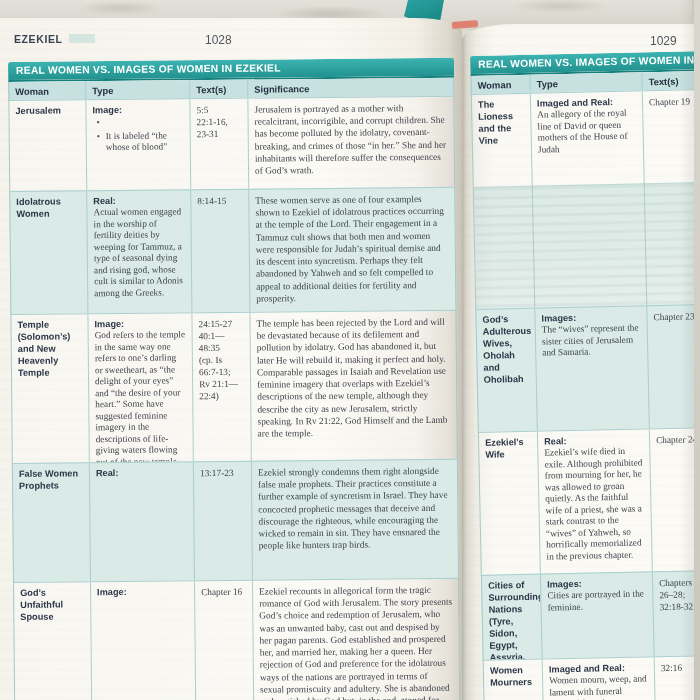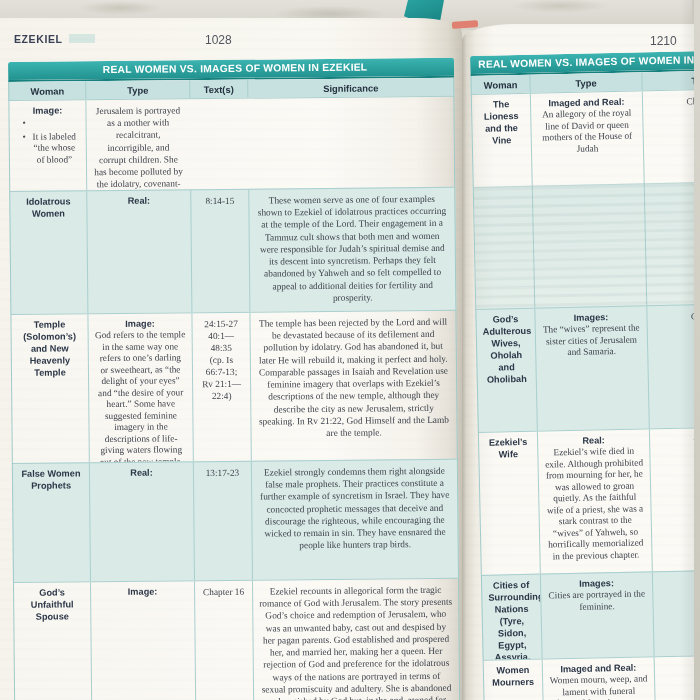--- a/index.html
+++ b/index.html
@@ -25,21 +25,21 @@
     position:absolute;left:404px;top:0;width:40px;height:27px;
     background:linear-gradient(160deg,#2aa3a1,#157f7e);
     clip-path:polygon(18% 0,100% 0,88% 96%,30% 78%,0 60%,10% 0);
   }
   .spine-accent{
     position:absolute;left:452px;top:21px;width:26px;height:7px;
     background:#e08070;transform:rotate(-4deg);border-radius:2px;
   }
   
   .book{position:absolute;left:0;top:18px;width:694px;height:682px;}
-  .page{position:absolute;overflow:hidden;text-align:center;}
+  .page{position:absolute;overflow:hidden;}
   .page.left{
     left:0;top:0;width:462px;height:682px;
     border-top-right-radius:46px 14px;
     background:linear-gradient(90deg,#f6f3ec 0%, #faf8f2 70%, #f3efe7 90%, #ded9cd 97%, #c8c3b6 100%);
   }
   .page.right{
     left:462px;top:6px;width:232px;height:676px;
     border-top-left-radius:54px 16px;
     background:linear-gradient(90deg,#b9b4a8 0%, #dcd8cd 2%, #efece4 6%, #f9f7f1 14%, #faf8f2 100%);
   }
@@ -119,39 +119,44 @@
       <div class="tbl-title">REAL WOMEN VS. IMAGES OF WOMEN IN EZEKIEL</div>
 
       <div class="grid g4 hdr">
         <div class="cell">Woman</div>
         <div class="cell">Type</div>
         <div class="cell">Text(s)</div>
         <div class="cell">Significance</div>
       </div>
 
       <div class="grid g4 row lr1">
+        <div class="cell woman">Jerusalem</div>
         <div class="cell">
           <div class="tlabel">Image:</div>
           <div class="bullets">
             <div class="b-item">
                 <span class="b-dot">•</span>
               </div>
             <div class="b-item">
                 <span class="b-dot">•</span>
                 <span>It is labeled “the whose of blood”</span>
               </div>
           </div>
         </div>
+        <div class="cell texts">5:5
+22:1-16,
+23-31</div>
         <div class="cell sig">Jerusalem is portrayed as a mother with recalcitrant, incorrigible, and corrupt children. She has become polluted by the idolatry, covenant-breaking, and crimes of those “in her.” She and her inhabitants will therefore suffer the consequences of God’s wrath.</div>
       </div>
 
       <div class="grid g4 row tint lr2">
         <div class="cell woman">Idolatrous Women</div>
         <div class="cell">
           <div class="tlabel">Real:</div>
+          <div class="tbody">Actual women engaged in the worship of fertility deities by weeping for Tammuz, a type of seasonal dying and rising god, whose cult is similar to Adonis among the Greeks.</div>
         </div>
         <div class="cell texts">8:14-15</div>
         <div class="cell sig">These women serve as one of four examples shown to Ezekiel of idolatrous practices occurring at the temple of the Lord. Their engagement in a Tammuz cult shows that both men and women were responsible for Judah’s spiritual demise and its descent into syncretism. Perhaps they felt abandoned by Yahweh and so felt compelled to appeal to additional deities for fertility and prosperity.</div>
       </div>
 
       <div class="grid g4 row lr3">
         <div class="cell woman">Temple (Solomon’s) and New Heavenly Temple</div>
         <div class="cell">
           <div class="tlabel">Image:</div>
           <div class="tbody">God refers to the temple in the same way one refers to one’s darling or sweetheart, as “the delight of your eyes” and “the desire of your heart.” Some have suggested feminine imagery in the descriptions of life-giving waters flowing out of the new temple.</div>
@@ -178,21 +183,21 @@
           <div class="tlabel">Image:</div>
         </div>
         <div class="cell texts">Chapter 16</div>
         <div class="cell sig">Ezekiel recounts in allegorical form the tragic romance of God with Jerusalem. The story presents God’s choice and redemption of Jerusalem, who was an unwanted baby, cast out and despised by her pagan parents. God established and prospered her, and married her, making her a queen. Her rejection of God and preference for the idolatrous ways of the nations are portrayed in terms of sexual promiscuity and adultery. She is abandoned and punished by God but, in the end, atoned for</div>
       </div>
     </div>
   </div>
 
   <div class="page right">
     <div class="page-ghost"></div>
-    <div class="pageno pn-right">1210</div>
+    <div class="pageno pn-right">1029</div>
 
     <div class="tbl tbl-right">
       <div class="tbl-title">REAL WOMEN VS. IMAGES OF WOMEN IN EZEKIEL (cont</div>
 
       <div class="grid g3 hdr">
         <div class="cell">Woman</div>
         <div class="cell">Type</div>
         <div class="cell">Text(s)</div>
       </div>
 

